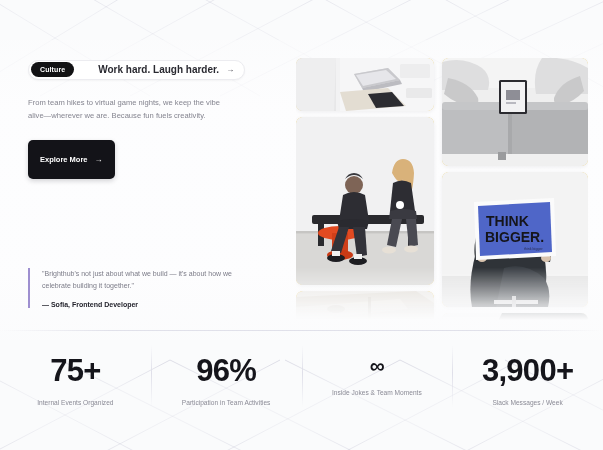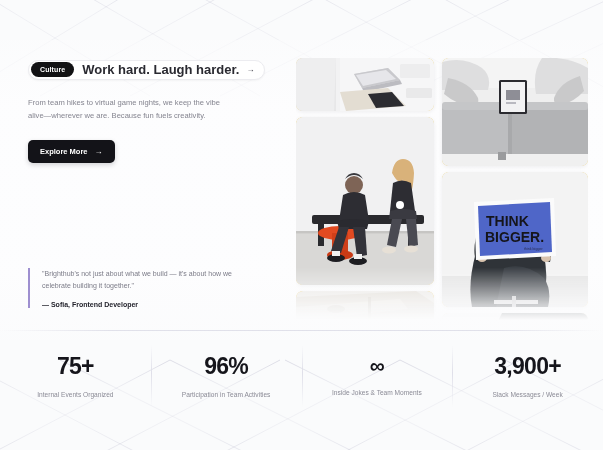--- a/index.html
+++ b/index.html
@@ -47,22 +47,22 @@
   }
   .eyebrow-tag {
     background: #121214; color: #ffffff;
     font-size: 7px; font-weight: 700;
     letter-spacing: 0.1px;
     border-radius: 999px;
     padding: 4px 9px;
     line-height: 1;
   }
   .eyebrow-text {
-    font-size: 13px; color: #2a2a31; font-weight: 600;
-    margin-left: 8px; line-height: 1; white-space: nowrap;
+    font-size: 10px; color: #2a2a31; font-weight: 600;
+    margin-left: 24px; line-height: 1; white-space: nowrap;
   }
   .eyebrow-arrow {
     font-size: 8px; color: #3a3a44; margin-left: 7px; line-height: 1;
   }
 
   
   .headline {
     margin-top: 17px;
     font-size: 27px;
     line-height: 1.08;
@@ -81,21 +81,21 @@
     width: 196px;
     font-weight: 400;
   }
 
   
   .cta {
     margin-top: 18px;
     display: inline-flex; align-items: center; gap: 7px;
     background: #131318; color: #fff;
     border: none; border-radius: 5px;
-    padding: 7px 12px;
+    padding: 15px 12px;
     font-size: 7.5px; font-weight: 600;
     font-family: "Liberation Sans", sans-serif;
     cursor: pointer;
     box-shadow: 0 2px 5px rgba(18,18,26,0.18);
   }
   .cta-arrow { font-size: 8px; line-height: 1; }
 
   
   .quote {
     position: absolute; left: 28px; top: 268px; width: 232px;
@@ -153,21 +153,21 @@
     align-items: center; justify-content: flex-start;
     padding-top: 24px;
     position: relative;
   }
   .stat + .stat::before {
     content: ""; position: absolute; left: 0; top: 14px;
     width: 1px; height: 62px;
     background: linear-gradient(180deg, rgba(226,226,234,0) 0%, rgba(223,223,233,1) 45%, rgba(226,226,234,0) 100%);
   }
   .stat-value {
-    font-size: 23px; font-weight: 700; color: #15151b;
+    font-size: 31px; font-weight: 700; color: #15151b;
     letter-spacing: -0.7px; line-height: 1;
   }
   .stat-value.inf { font-size: 21px; }
   .stat-label {
     margin-top: 13px;
     font-size: 6.6px; color: #8b8b96; font-weight: 400;
     white-space: nowrap;
   }
 </style>
 </head>

